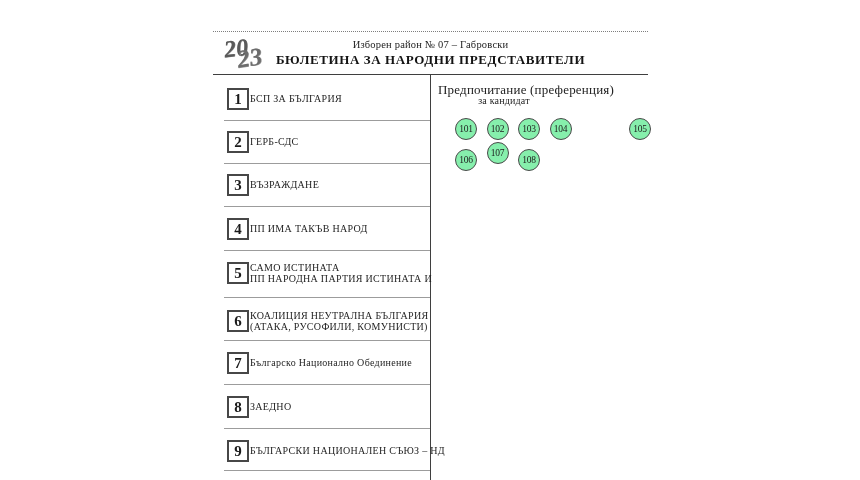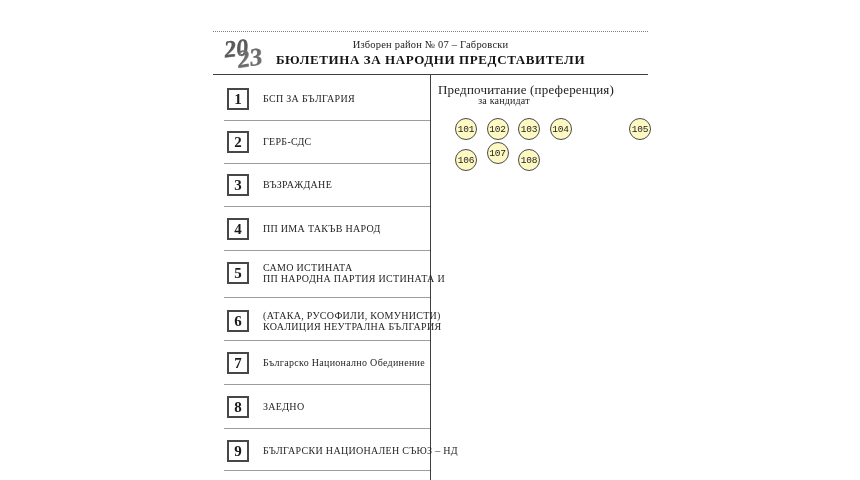--- a/index.html
+++ b/index.html
@@ -55,44 +55,44 @@
     position:absolute;left:227px;height:24px;
     display:flex;align-items:center;pointer-events:auto;
   }
   .pbox{
     flex:0 0 auto;width:18px;height:18px;border:2px solid #474747;
     display:flex;align-items:center;justify-content:center;
     font-size:15px;font-weight:bold;color:#1a1a1a;background:#ffffff;
     line-height:18px;
   }
   .plabel{
-    margin-left:14px;color:#1f1f1f;
+    margin-left:1px;color:#1f1f1f;
   }
   .pline{
     display:block;white-space:nowrap;
     font-size:10px;line-height:11.5px;letter-spacing:0.3px;
   }
   .sep{
     position:absolute;left:224px;width:206px;height:0;
     border-top:1.5px solid #9c9c9c;
   }
   
   .pref-h1{
     position:absolute;left:431px;top:82px;width:190px;text-align:center;
     font-size:13px;letter-spacing:0.2px;color:#222222;
   }
   .pref-h2{
     position:absolute;left:409px;top:95px;width:190px;text-align:center;
     font-size:10px;letter-spacing:0.2px;color:#222222;
   }
   .pref-circle{
     position:absolute;width:20px;height:20px;
-    border:1.3px solid #4a4a4a;border-radius:50%;background:#fef9c3;
+    border:1.3px solid #4a4a4a;border-radius:50%;background:#86efac;
     display:flex;align-items:center;justify-content:center;
-    font-size:9.5px;letter-spacing:-0.2px;color:#1c1c1c;font-family:Liberation Mono, monospace;
+    font-size:9.5px;letter-spacing:-0.2px;color:#1c1c1c;
   }
 </style>
 </head>
 <body>
 
 <div class="page">
 
   <div class="cutline"></div>
 
   <div class="logo">
@@ -136,22 +136,22 @@
       <div class="party-row" style="top: 261px;">
         <span class="pbox">5</span>
         <span class="plabel">
           <span class="pline">САМО ИСТИНАТА</span>
           <span class="pline">ПП НАРОДНА ПАРТИЯ ИСТИНАТА И</span>
         </span>
       </div>
       <div class="party-row" style="top: 309px;">
         <span class="pbox">6</span>
         <span class="plabel">
+          <span class="pline">КОАЛИЦИЯ НЕУТРАЛНА БЪЛГАРИЯ</span>
           <span class="pline">(АТАКА, РУСОФИЛИ, КОМУНИСТИ)</span>
-          <span class="pline">КОАЛИЦИЯ НЕУТРАЛНА БЪЛГАРИЯ</span>
         </span>
       </div>
       <div class="party-row" style="top: 351px;">
         <span class="pbox">7</span>
         <span class="plabel">
           <span class="pline">Българско Национално Обединение</span>
         </span>
       </div>
       <div class="party-row" style="top: 395px;">
         <span class="pbox">8</span>

